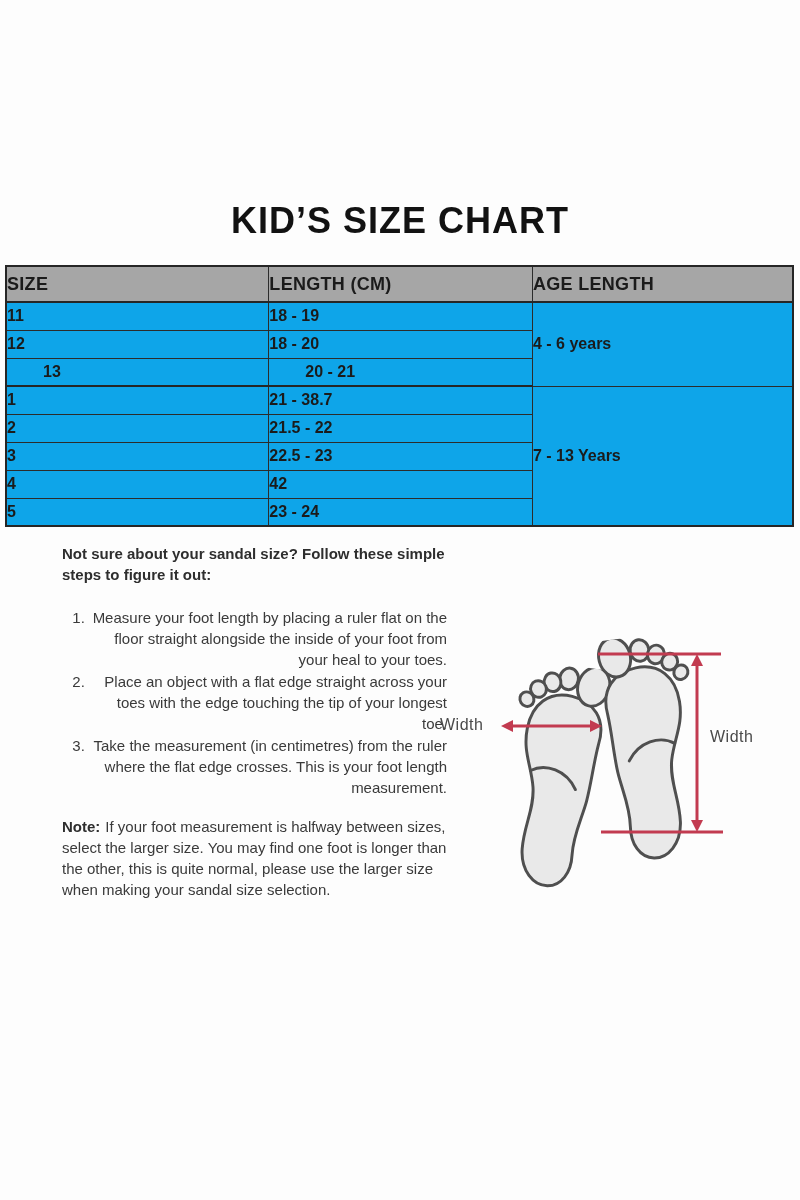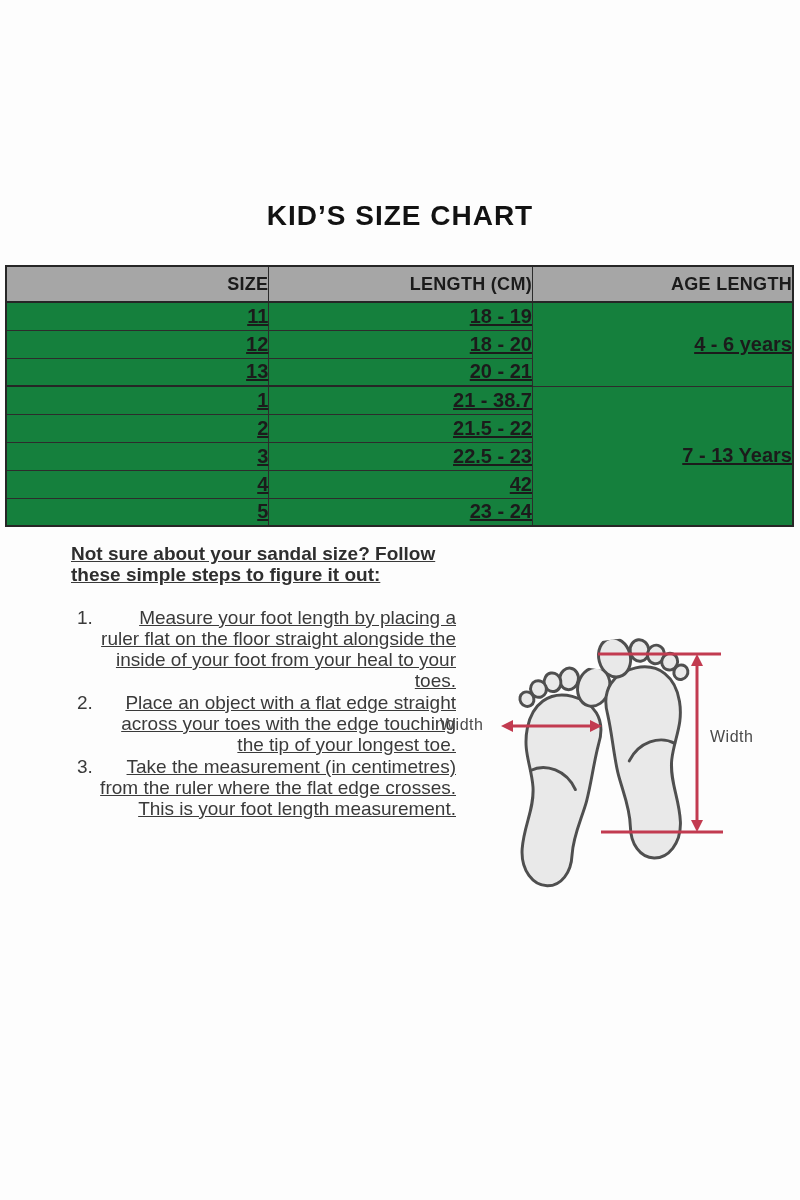--- a/index.html
+++ b/index.html
@@ -1,35 +1,35 @@
 <!DOCTYPE html>
 <html><head>
 <meta charset="utf-8">
 <style>
   * { margin:0; padding:0; box-sizing:border-box; }
   html,body { width:800px; height:1200px; background:#fdfdfd; font-family:"Liberation Sans", sans-serif; }
   .page { position:relative; width:800px; height:1200px; overflow:hidden; }
 
   .title { position:absolute; top:200px; left:0; width:800px; text-align:center;
-           font-size:28px; font-weight:800; letter-spacing:1px; color:#121212; }
+           font-size:36px; font-weight:800; letter-spacing:1px; color:#121212; }
 
   table.size-chart { position:absolute; top:265px; left:5px; width:789px;
                      border-collapse:collapse; table-layout:fixed;
                      border:2px solid #262626; }
   table.size-chart th, table.size-chart td {
-      border:1px solid #2c2c2c; text-align:right; vertical-align:middle;
+      border:1px solid #2c2c2c; text-align:left; vertical-align:middle;
       color:#1b1b1b; font-weight:bold; }
   table.size-chart th { background:#a6a6a6; height:36px; font-size:18px;
       border-bottom:2px solid #262626; letter-spacing:.3px; }
-  table.size-chart td { background:#15803d; height:28px; font-size:20px;text-decoration:underline; }
-  table.size-chart tr.group-end td { border-bottom:2px solid #262626; }
+  table.size-chart td { background:#0ea5e9; height:28px; font-size:16px; }
+  table.size-chart tr.group-end td { border-bottom:2px solid #262626;padding-left:36px; }
   td.age-cell { font-size:17px; }
 
-  .instructions { position:absolute; top:543px; left:71px; width:385px;
-                  color:#3a3a3a; font-size:19px; line-height:21px;text-decoration:underline; }
+  .instructions { position:absolute; top:543px; left:62px; width:385px;
+                  color:#3a3a3a; font-size:15px; line-height:21px; }
   .instructions .intro { font-weight:bold; color:#2e2e2e; }
   .instructions ol { margin-top:22px; padding-left:27px; }
   .instructions ol li { margin-bottom:1px; padding-left:2px;text-align:right; }
   .instructions .note { margin-top:18px; }
   .instructions .note .note-label { font-weight:bold; color:#2e2e2e; margin-right:5px; }
 
   .diagram { position:absolute; left:420px; top:616px; width:370px; height:260px; }
   .foot { position:absolute; }
   .foot-left  { left:72px; top:48px; width:128px; height:232px; transform:rotate(9deg); }
   .foot-right { left:165px; top:20px; width:128px; height:232px; transform:rotate(-7deg); }
@@ -96,20 +96,21 @@
     </tbody>
   </table>
 
   <div class="instructions">
     <div class="intro">Not sure about your sandal size? Follow these simple steps to figure it out:</div>
     <ol>
       <li>Measure your foot length by placing a ruler flat on the floor straight alongside the inside of your foot from your heal to your toes.</li>
       <li>Place an object with a flat edge straight across your toes with the edge touching the tip of your longest toe.</li>
       <li>Take the measurement (in centimetres) from the ruler where the flat edge crosses. This is your foot length measurement.</li>
     </ol>
+    <div class="note"><span class="note-label">Note:</span><span>If your foot measurement is halfway between sizes, select the larger size. You may find one foot is longer than the other, this is quite normal, please use the larger size when making your sandal size selection.</span></div>
   </div>
 
   <div class="diagram">
     <svg style="position:absolute;width:0;height:0">
       <defs>
         <g id="footShape">
           <path d="M 28 75 C 24 48, 40 33, 62 31 C 86 29, 101 45, 102 70 C 103 94, 92 107, 87 128
                    C 82 150, 90 168, 88 192 C 86 214, 71 227, 57 225 C 43 223, 35 208, 37 190
                    C 39 170, 33 152, 31 134 C 29 114, 30 95, 28 75 Z" fill="#e9e9e9" stroke="#4f4f4f" stroke-width="3" stroke-linejoin="round"></path>
           <ellipse cx="42" cy="18" rx="16" ry="20" transform="rotate(-8 42 18)" fill="#e9e9e9" stroke="#4f4f4f" stroke-width="3"></ellipse>

